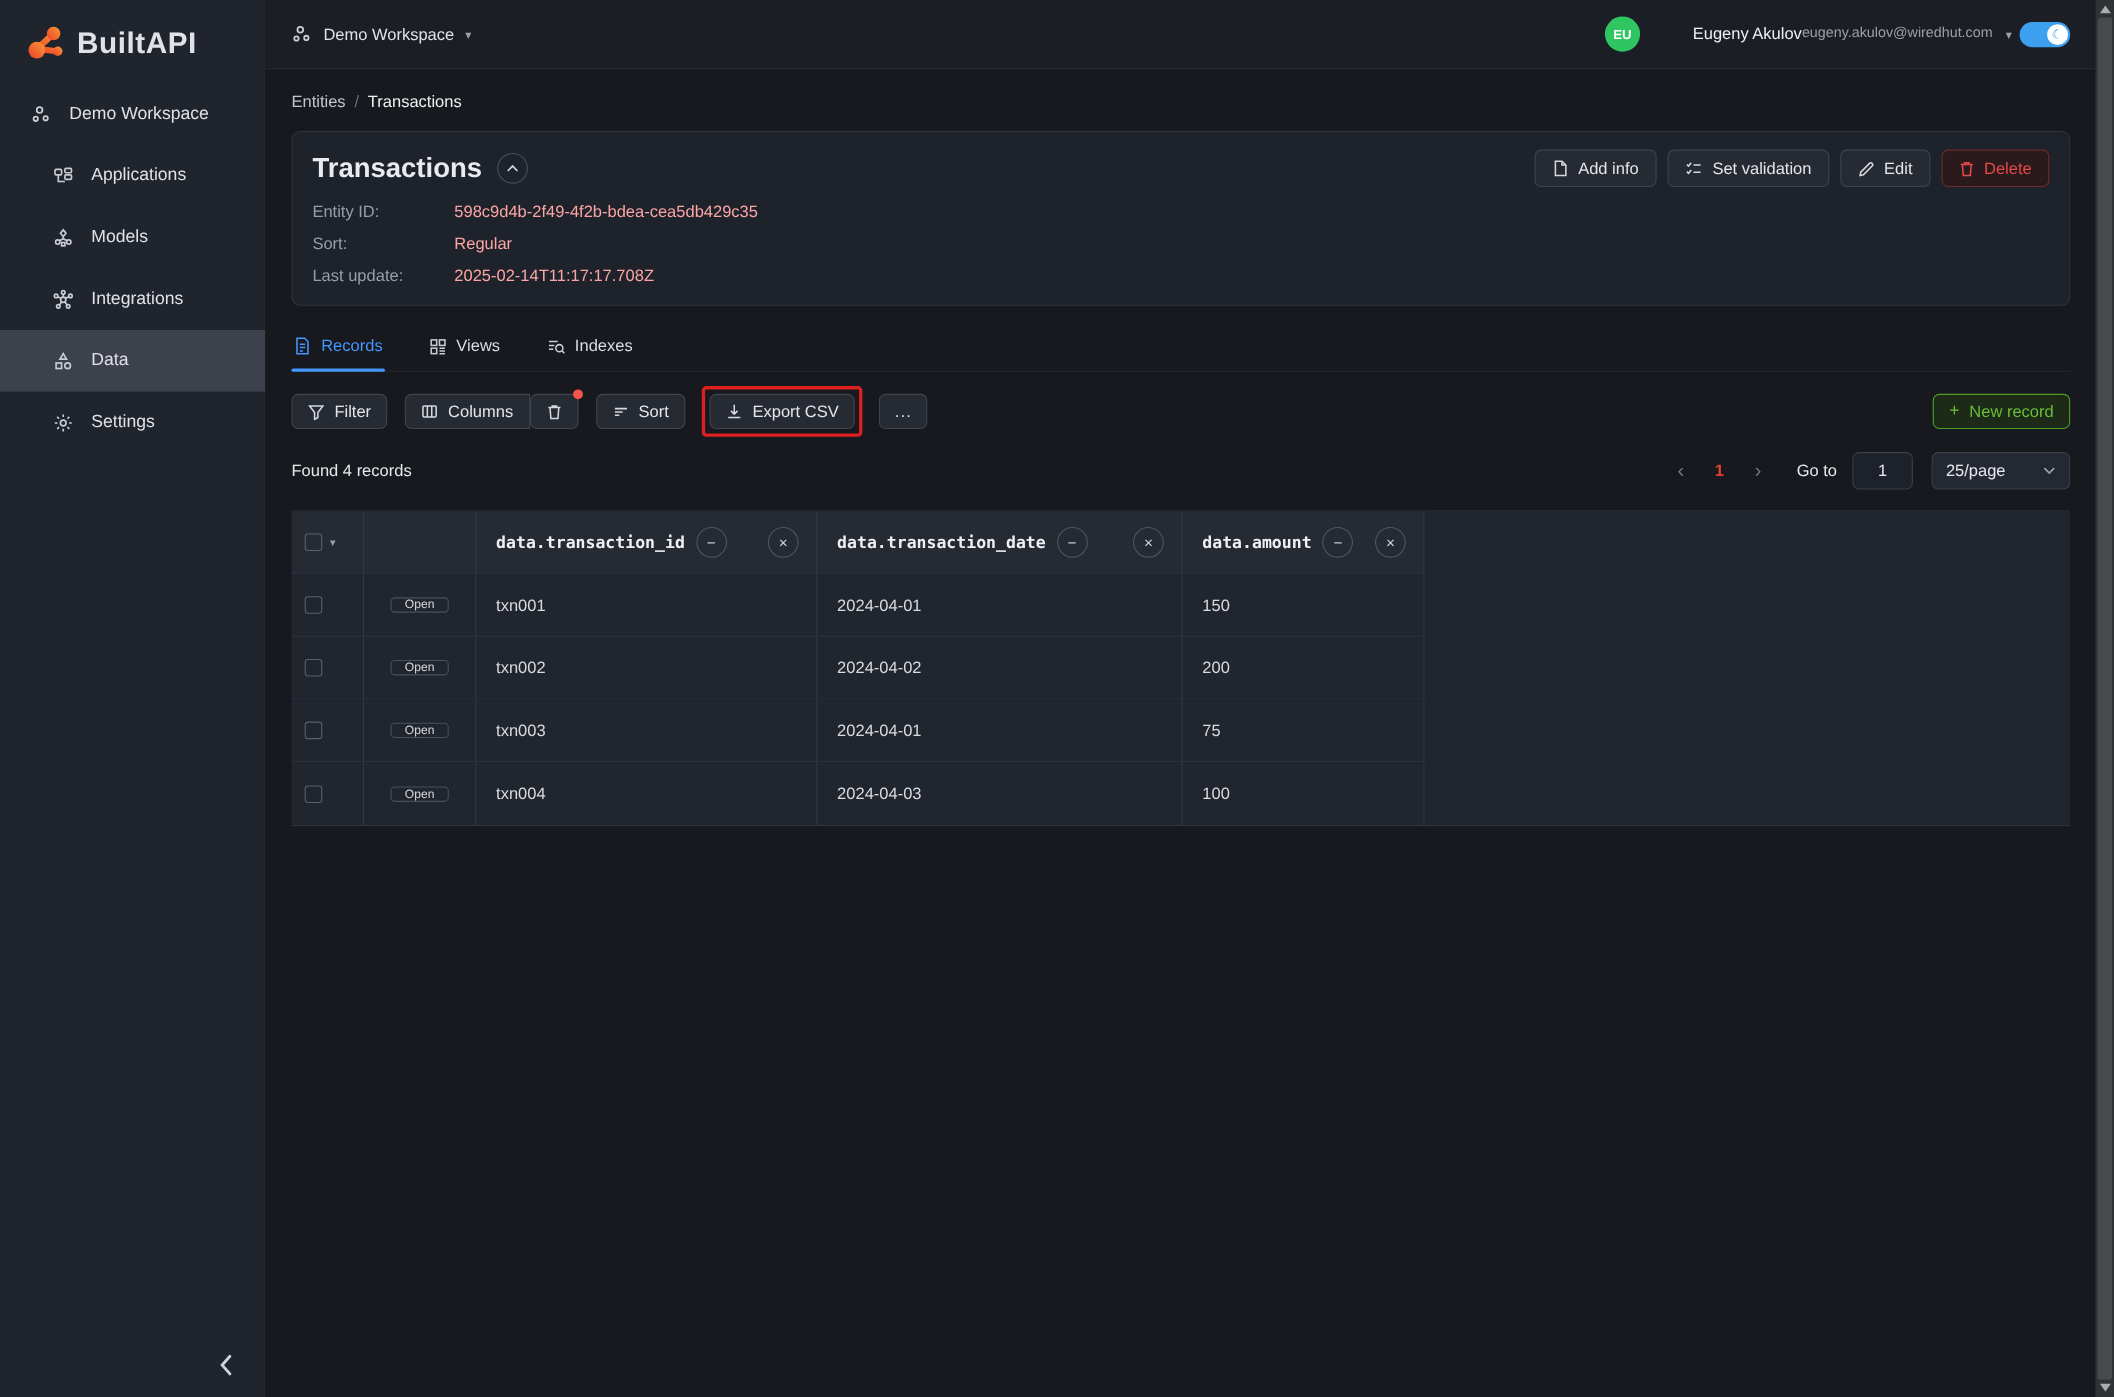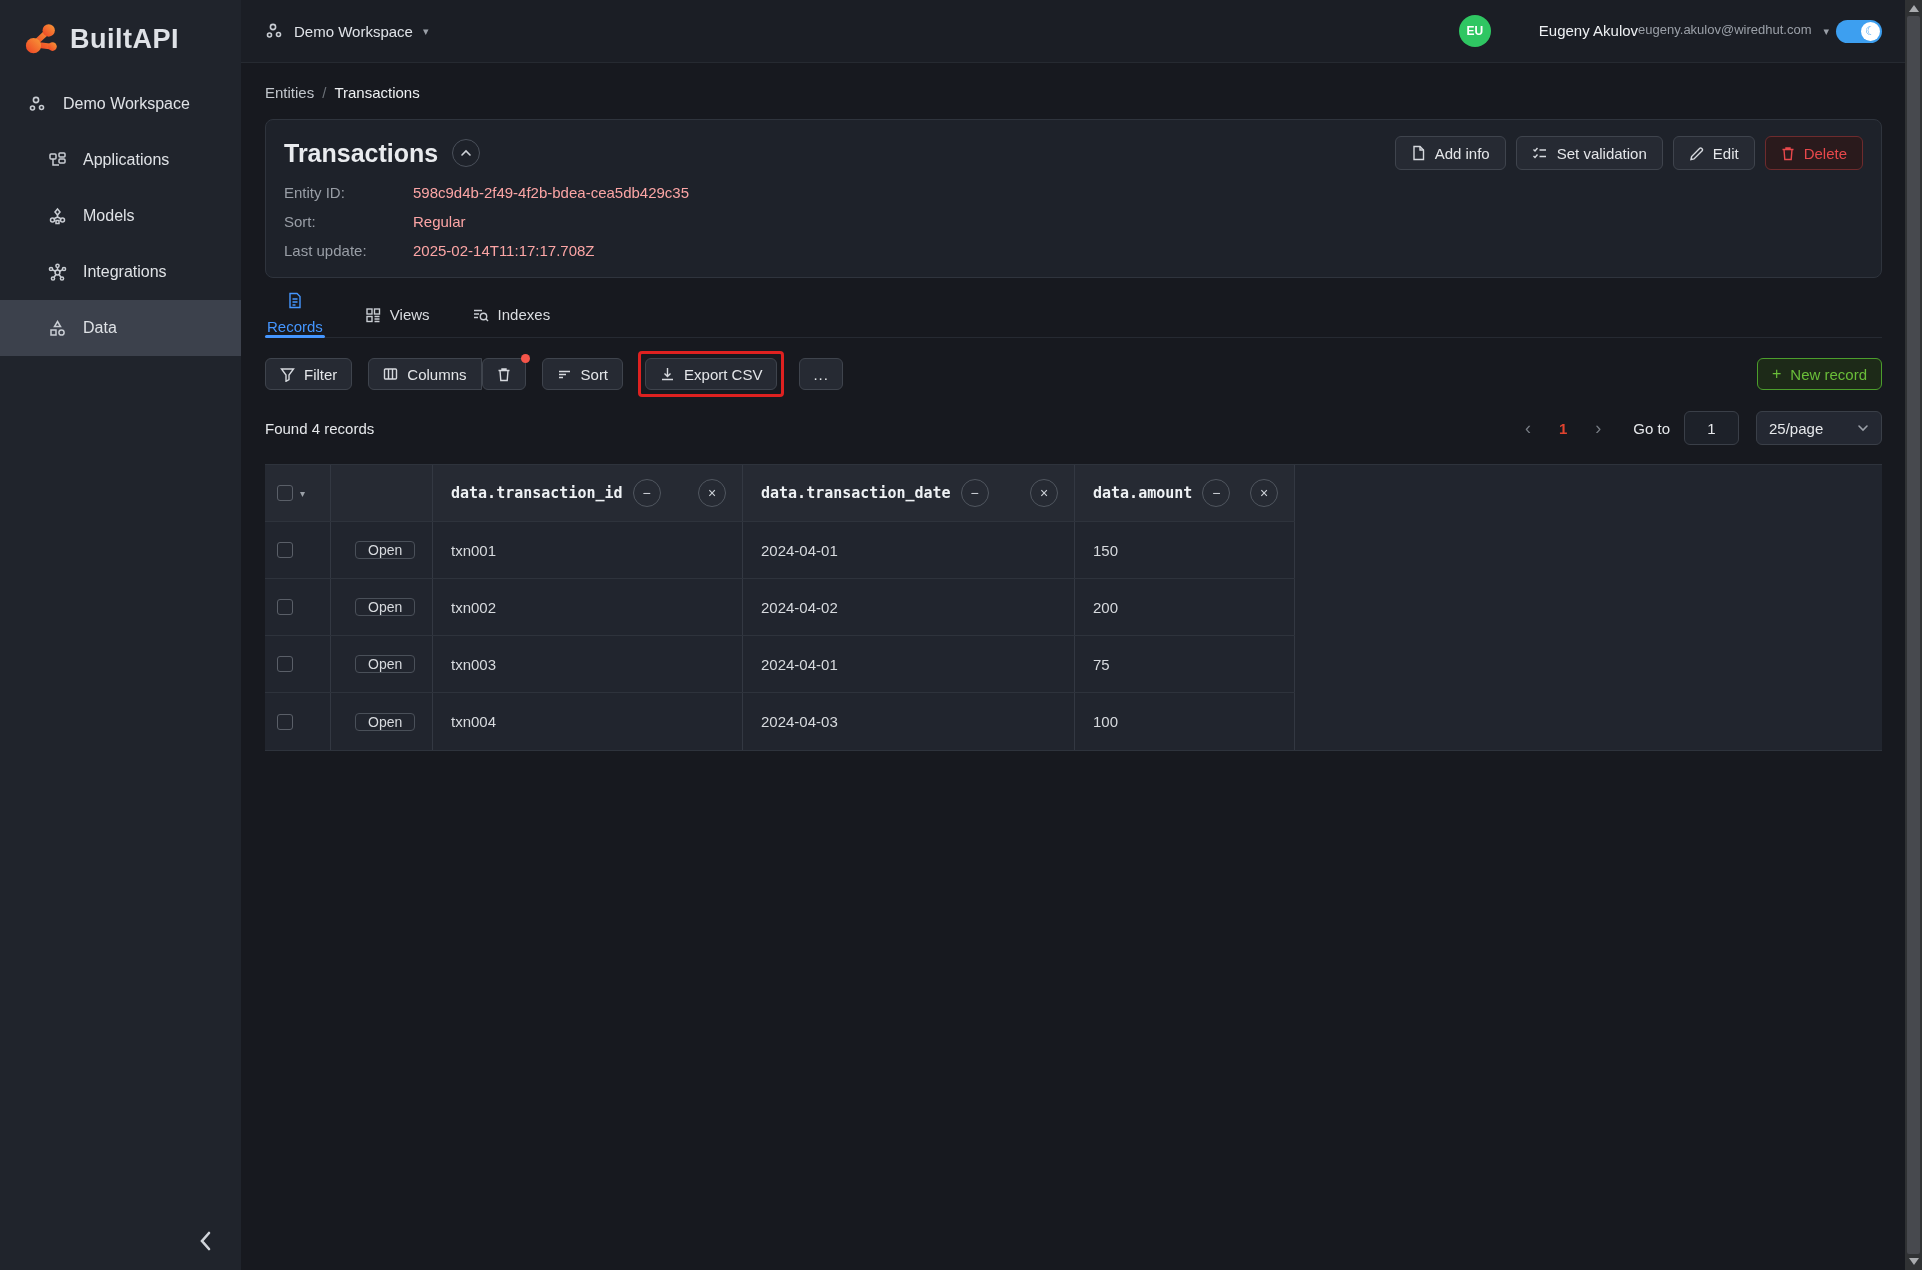--- a/index.html
+++ b/index.html
@@ -104,21 +104,21 @@
   .field-label { width:129px; color:#999ea6; }
   .field-value { color:#fca5a5; }
 
   
   .tabs { margin-top:14px; display:flex; gap:38px; border-bottom:1px solid #262a32; height:46px; }
   .tab {
     display:flex; align-items:center; gap:9px; color:#dadde1; cursor:pointer;
     position:relative; padding:0 2px; font-size:15px;
   }
   .tab svg { stroke:#c9cdd3; }
-  .tab.active { color:#4596ff;flex-direction:column; }
+  .tab.active { color:#4596ff; }
   .tab.active svg { stroke:#4596ff; }
   .tab.active::after {
     content:""; position:absolute; left:0; right:0; bottom:-1px; height:3px;
     background:#4596ff; border-radius:2px;
   }
 
   
   .toolbar { margin-top:20px; display:flex; align-items:center; gap:16px; }
   .btn.small { height:32px; padding:0 14px; }
   .btn-group { display:flex; position:relative; }
@@ -184,21 +184,21 @@
     font-size:14px; line-height:1; margin-left:10px; font-family:"Liberation Sans", sans-serif;
   }
   .circle-btn.close { position:absolute; right:16px; margin-left:0; }
   .checkbox {
     width:16px; height:16px; border:1px solid #5a5f68; border-radius:3px; background:transparent;
     cursor:pointer;
   }
   .check-caret { color:#9ba0a8; font-size:10px; cursor:pointer; }
   .open-btn {
     border:1px solid #4a5059; background:transparent; color:#d7dade; border-radius:4px;
-    font-size:14px; padding:0 12px; cursor:pointer; font-family:"Liberation Sans", sans-serif;
+    font-size:11px; padding:0 12px; cursor:pointer; font-family:"Liberation Sans", sans-serif;
   }
 </style>
 </head>
 <body>
 
 <div class="app">
 
   <aside class="sidebar">
     <div class="logo-row">
       <svg class="logo-mark" viewBox="0 0 40 40">
@@ -256,20 +256,27 @@
         </svg>
         <span>Integrations</span>
       </div>
       <div class="nav-item sub active">
         <svg width="19" height="19" viewBox="0 0 19 19" fill="none" stroke-width="1.5" stroke="currentColor">
           <path d="M9.5 2.5 12.5 7.5 6.5 7.5z"></path>
             <rect x="3" y="11" width="5" height="5"></rect>
             <circle cx="13.5" cy="13.5" r="2.6"></circle>
         </svg>
         <span>Data</span>
+      </div>
+      <div class="nav-item sub">
+        <svg width="19" height="19" viewBox="0 0 19 19" fill="none" stroke-width="1.5" stroke="currentColor">
+          <circle cx="9.5" cy="9.5" r="2.6"></circle>
+          <path d="M9.5 1.8v2.4M9.5 14.8v2.4M1.8 9.5h2.4M14.8 9.5h2.4M4 4l1.7 1.7M13.3 13.3 15 15M15 4l-1.7 1.7M5.7 13.3 4 15"></path>
+        </svg>
+        <span>Settings</span>
       </div>
     </nav>
 
     <div class="sidebar-collapse">
       <svg width="16" height="24" viewBox="0 0 16 24" fill="none" stroke="#d0d4da" stroke-width="2.6" stroke-linecap="round">
         <path d="M11 4 4 12l7 8"></path>
       </svg>
     </div>
   </aside>
 

